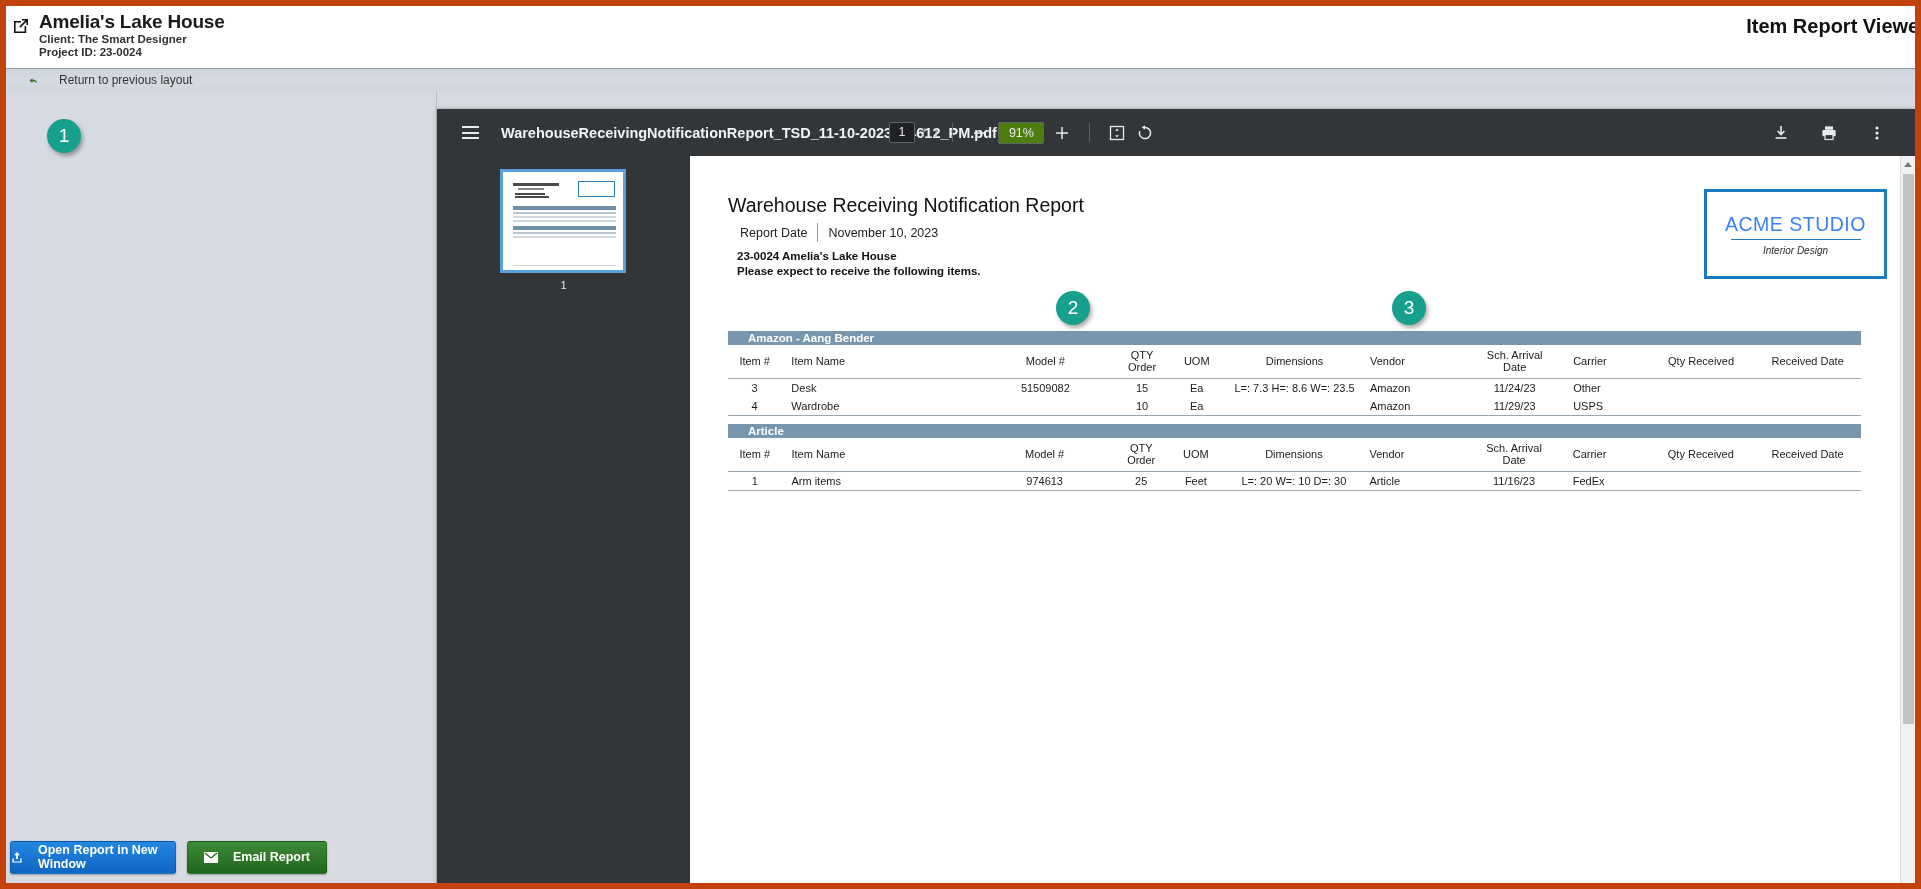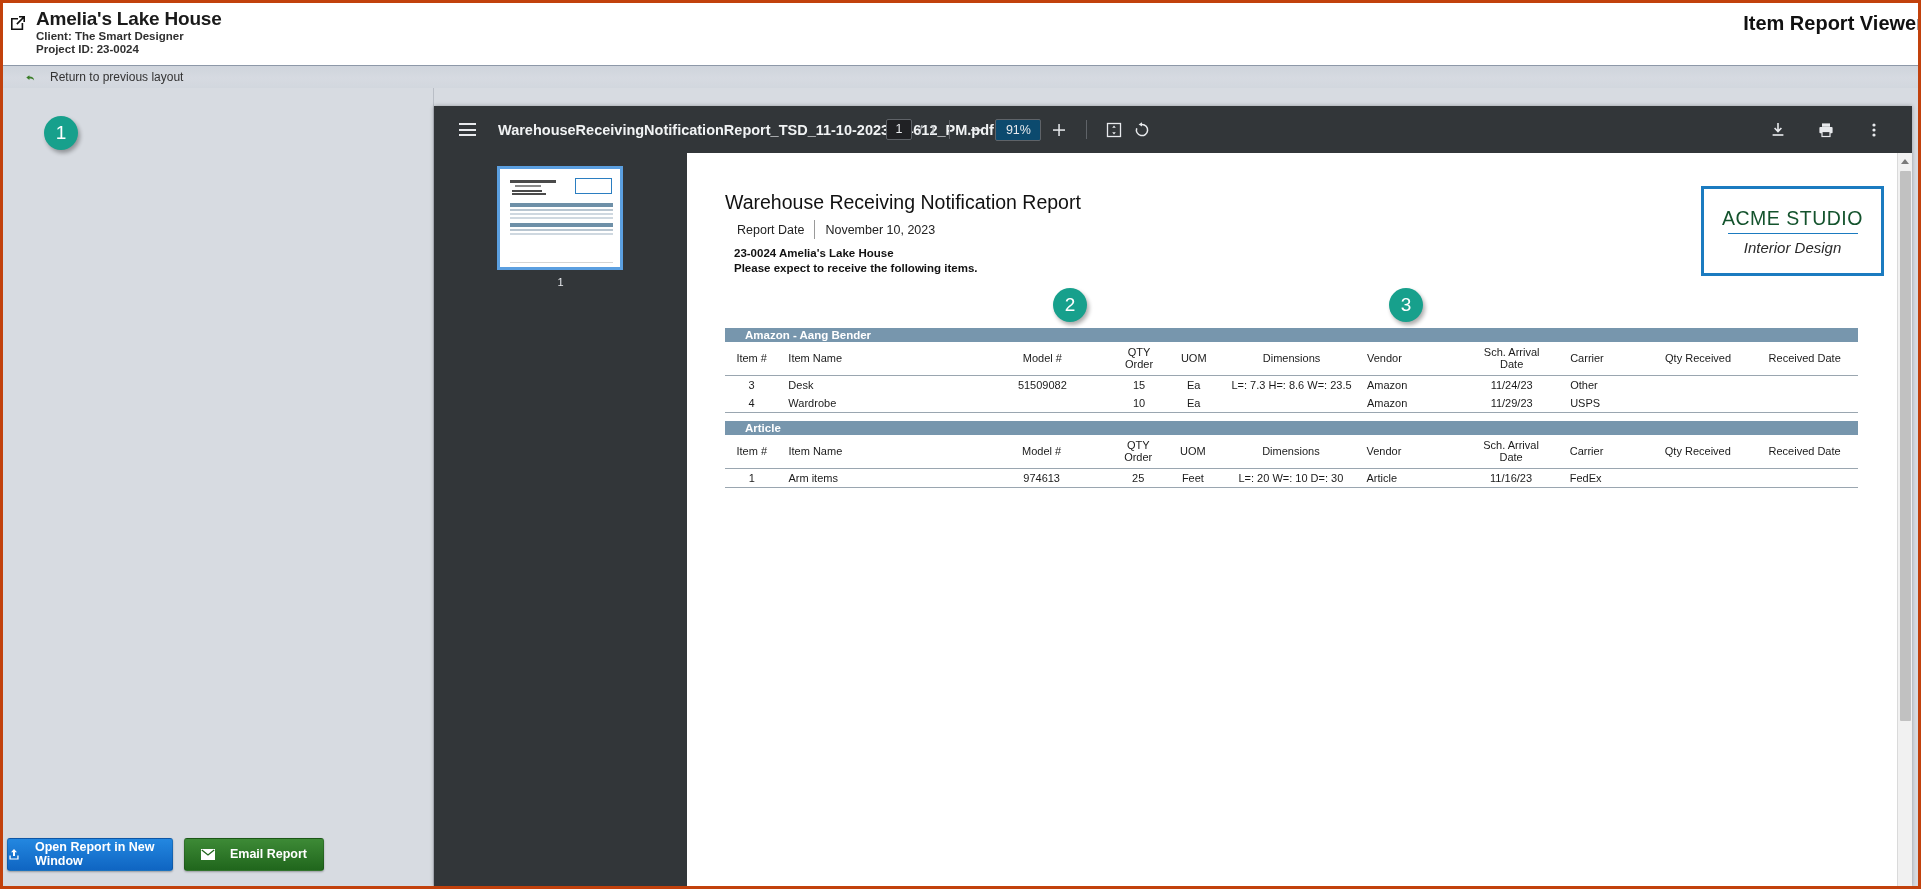--- a/index.html
+++ b/index.html
@@ -7,21 +7,21 @@
     margin: 0; padding: 0;
     width: 1921px; height: 889px;
     background: #ffffff;
     font-family: "Liberation Sans", sans-serif;
     overflow: hidden;
   }
   #screen {
     position: relative;
     width: 1921px; height: 889px;
     background: #ffffff;
-    border: 3px solid #c2410c;
+    border: 6px solid #c2410c;
     overflow: hidden;
   }
 
   
   .app-header {
     position: absolute; left: 0; top: 0;
     width: 1915px; height: 62px;
     background: #ffffff;
     display: flex; align-items: flex-start;
   }
@@ -48,21 +48,21 @@
 
   
   .return-bar {
     position: absolute; left: 0; top: 62px;
     width: 1915px; height: 23px;
     background: linear-gradient(to bottom,#cfd4dc 0%, #d6dae1 55%, #d2d7de 100%);
     border-top: 1px solid #8d98a8;
     display: flex; align-items: center;
   }
   .return-link {
-    display: flex; gap: 14px;
+    display: flex; gap: 20px;
     margin-left: 22px; cursor: pointer;
   }
   .return-arrow { width: 11px; height: 11px; display: block; }
   .return-text { font-size: 12px; color: #333; }
 
   
   .body-area {
     position: absolute; left: 0; top: 85px;
     width: 1915px; height: 798px;
     background: #d7dbe1;
@@ -164,21 +164,21 @@
     color: #e8eaed; font-size: 12.5px; text-align: center;
     line-height: 19px;
   }
   .pg-sep { font-size: 12.5px; color: #bdc1c6; margin: 0 7px; }
   .tb-div { width: 1px; height: 19px; background: #5f6368; margin: 0 13px; }
   .tb-btn {
     width: 28px; height: 28px; display: flex;
     align-items: center; justify-content: center; cursor: pointer;
   }
   .zoom-val {
-    min-width: 46px; height: 22px; background: #0c4a6e;
+    min-width: 46px; height: 22px; background: #4d7c0f;
     border: 1px solid #5f6368; border-radius: 2px;
     color: #e8eaed; font-size: 12.5px;
     display: flex; align-items: center; justify-content: center;
     margin: 0 4px;
     text-align: center;
   }
   .tb-right {
     position: absolute; right: 24px; top: 0; height: 47px;
     display: flex; align-items: center; gap: 20px;
   }
@@ -237,26 +237,26 @@
     font-size: 11.5px; font-weight: bold; color: #111; line-height: 15px;
   }
   .acme-box {
     position: absolute; right: 13px; top: 33px;
     width: 183px; height: 90px;
     border: 3px solid #1b7bc0; background: #ffffff;
     display: flex; flex-direction: column;
     align-items: center; justify-content: center;
   }
   .acme-name {
-    font-size: 19.5px; color: #14532d; letter-spacing: 0.5px;
+    font-size: 19.5px; color: #3b82f6; letter-spacing: 0.5px;
     padding-bottom: 3px;
   }
   .acme-rule { width: 130px; height: 1px; background: #1b7bc0; }
   .acme-sub {
-    font-size: 15px; color: #2a2a2a; font-style: italic;
+    font-size: 10px; color: #2a2a2a; font-style: italic;
     padding-top: 5px; font-family: "Liberation Sans", sans-serif;
   }
 
   
   .rtable { position: absolute; left: 38px; width: 1133px; }
   .sect-head {
     height: 14px; background: #7796ad;
     display: flex; align-items: center;
     color: #ffffff; font-size: 11.5px; font-weight: bold;
     padding-left: 20px;

